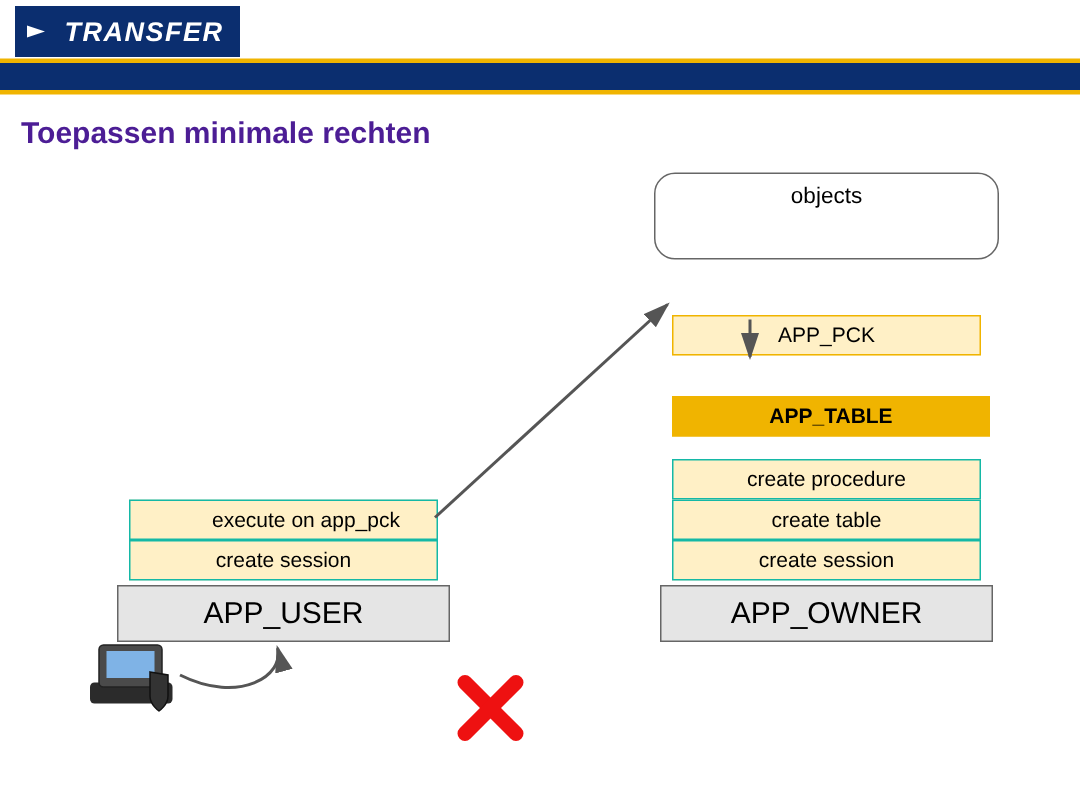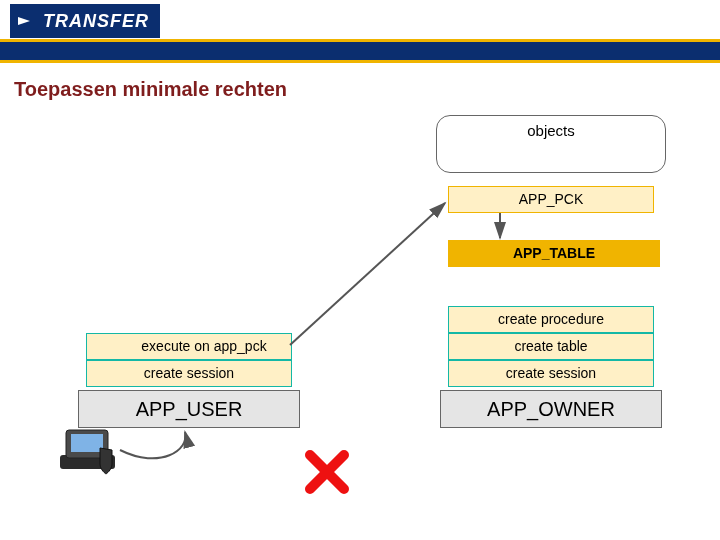--- a/index.html
+++ b/index.html
@@ -57,39 +57,40 @@
     position: absolute;
     left: 0; right: 0; top: 60px; height: 3px;
     background: #f0b400;
   }
   .title {
     position: absolute;
     left: 14px;
     top: 78px;
     font-size: 20px;
     font-weight: 700;
-    color: #7f1d1d;
+    color: #4c1d95;
   }
   
   .big-box {
     position: absolute;
     border: 1px solid #666;
     background: #ffffff;
     text-align: center;
     font-size: 15px;
     padding-top: 6px;
   }
   .objects-box { left: 436px; top: 115px; width: 230px; height: 58px; border-radius: 14px; }
   .objects-label { font-size: 15px; }
   .small-box {
     position: absolute;
     border: 1px solid #f0b400;
     text-align: center;
     font-size: 14px;
     padding: 4px 0;
+    margin-top: 24px;
   }
   .orange-b { background: #f0b400; }
   .orange-l { background: #fff0c6; }
   .pck-box   { left: 448px; top: 186px; width: 206px; height: 27px; }
   .tbl-box   { left: 448px; top: 240px; width: 212px; height: 27px; font-weight: bold; }
   .perm-box  { position: absolute; border: 1px solid #14b8a6; background: #fff0c6; text-align: center; font-size: 14px; padding: 4px 0; width: 206px; height: 27px; }
   .cp-box { left: 448px; top: 306px; }
   .ct-box { left: 448px; top: 333px; }
   .cs-box-r { left: 448px; top: 360px; }
   .ex-box { left: 86px; top: 333px; padding-left: 30px; }

